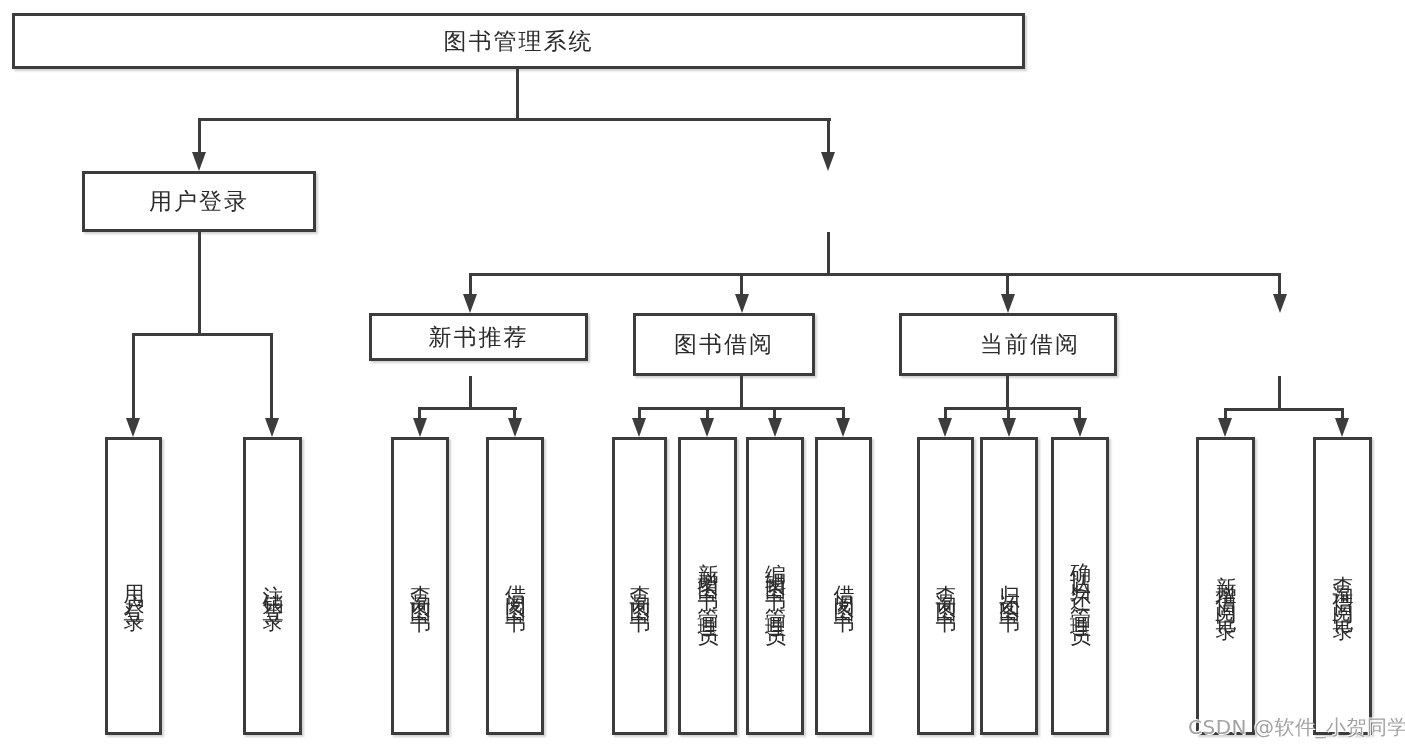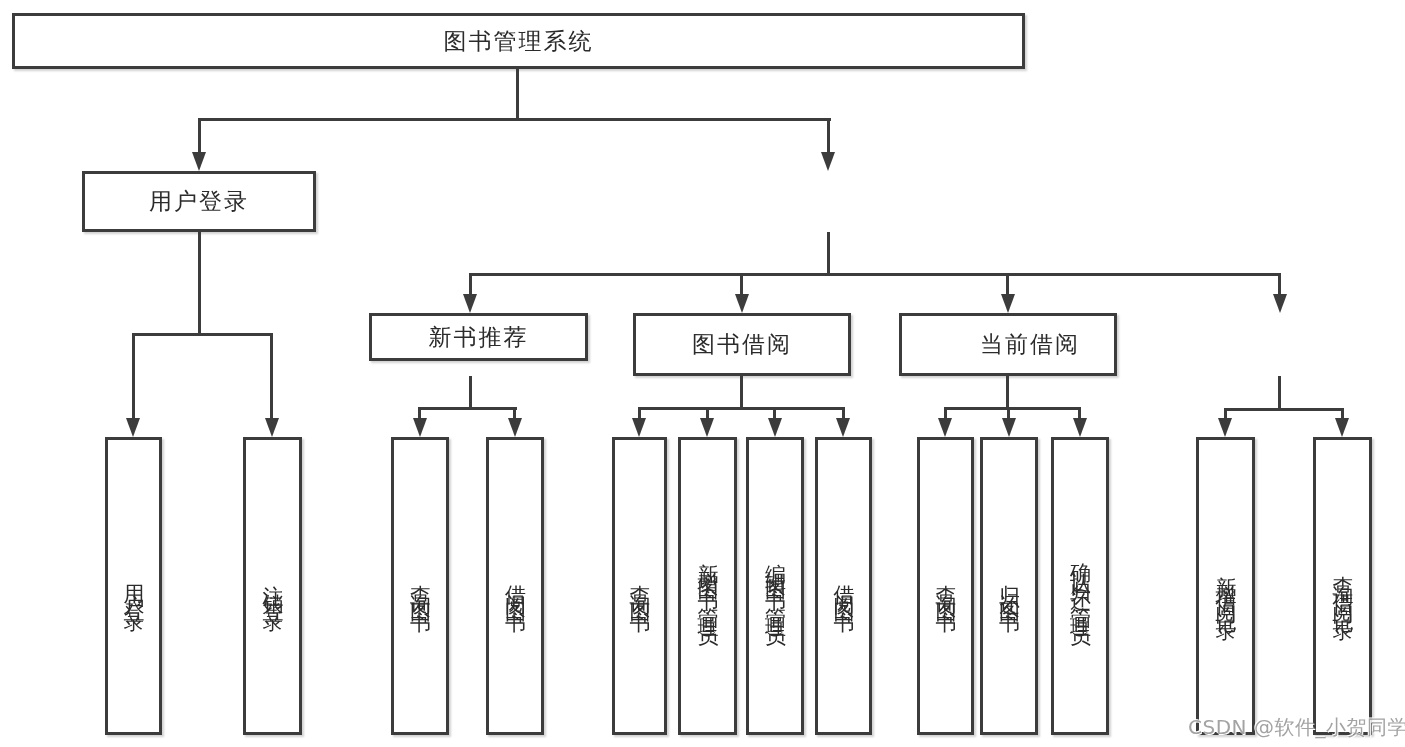--- a/index.html
+++ b/index.html
@@ -34,21 +34,21 @@
 </head>
 <body>
 
 <div class="canvas">
 
   <div class="node hlabel" style="left:12px;top:13px;width:1013px;height:56px;">图书管理系统</div>
 
   <div class="node hlabel" style="left:82px;top:171px;width:234px;height:61px;">用户登录</div>
 
   <div class="node hlabel" style="left:361px;top:313px;width:219px;height:48px;margin-left:8px;">新书推荐</div>
-  <div class="node hlabel" style="left:633px;top:313px;width:218px;height:63px;">图书借阅</div>
+  <div class="node hlabel" style="left:633px;top:313px;width:182px;height:63px;">图书借阅</div>
   <div class="node hlabel" style="left:899px;top:313px;width:218px;height:63px;padding-left:44px;">当前借阅</div>
 
   <div class="node vlabel" style="left:105px;top:437px;width:57px;height:298px;">用户登录</div>
   <div class="node vlabel" style="left:243px;top:437px;width:59px;height:298px;">注销登录</div>
   <div class="node vlabel" style="left:391px;top:437px;width:58px;height:298px;">查询图书</div>
   <div class="node vlabel" style="left:486px;top:437px;width:58px;height:298px;">借阅图书</div>
   <div class="node vlabel" style="left:612px;top:437px;width:55px;height:298px;">查询图书</div>
   <div class="node vlabel" style="left:678px;top:437px;width:59px;height:298px;">新增图书（管理员）</div>
   <div class="node vlabel" style="left:746px;top:437px;width:58px;height:298px;">编辑图书（管理员）</div>
   <div class="node vlabel" style="left:815px;top:437px;width:57px;height:298px;">借阅图书</div>

